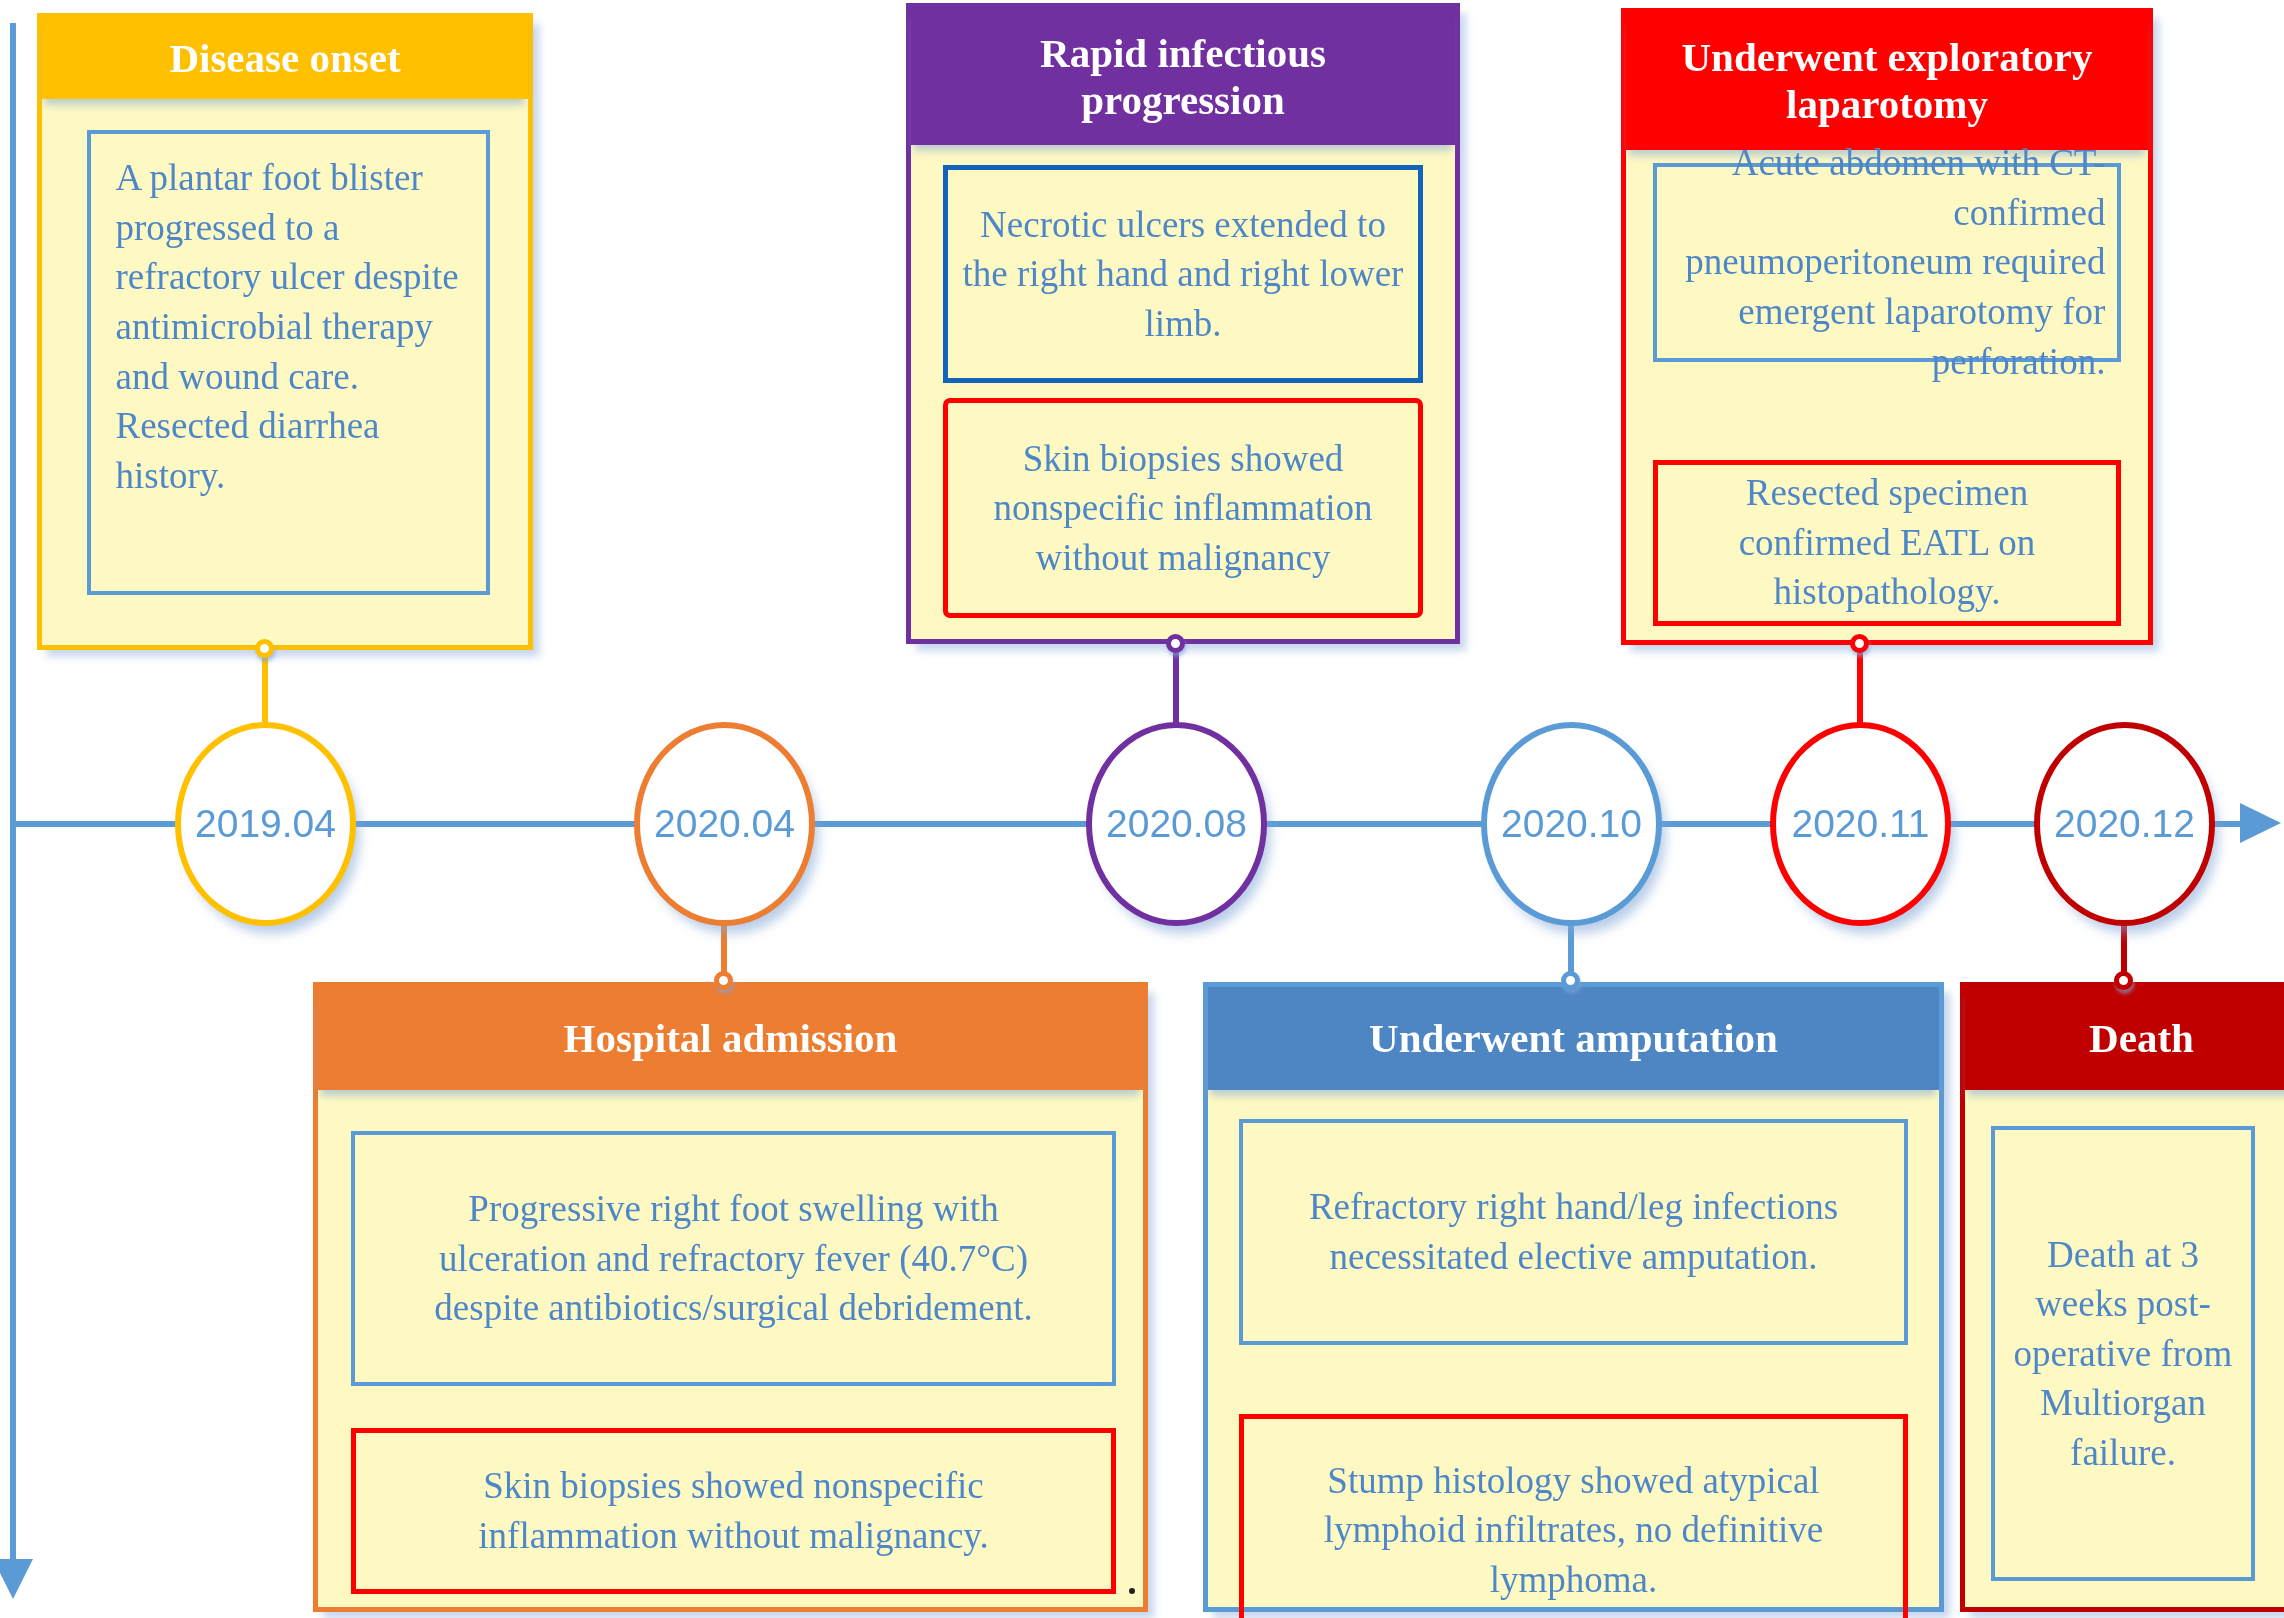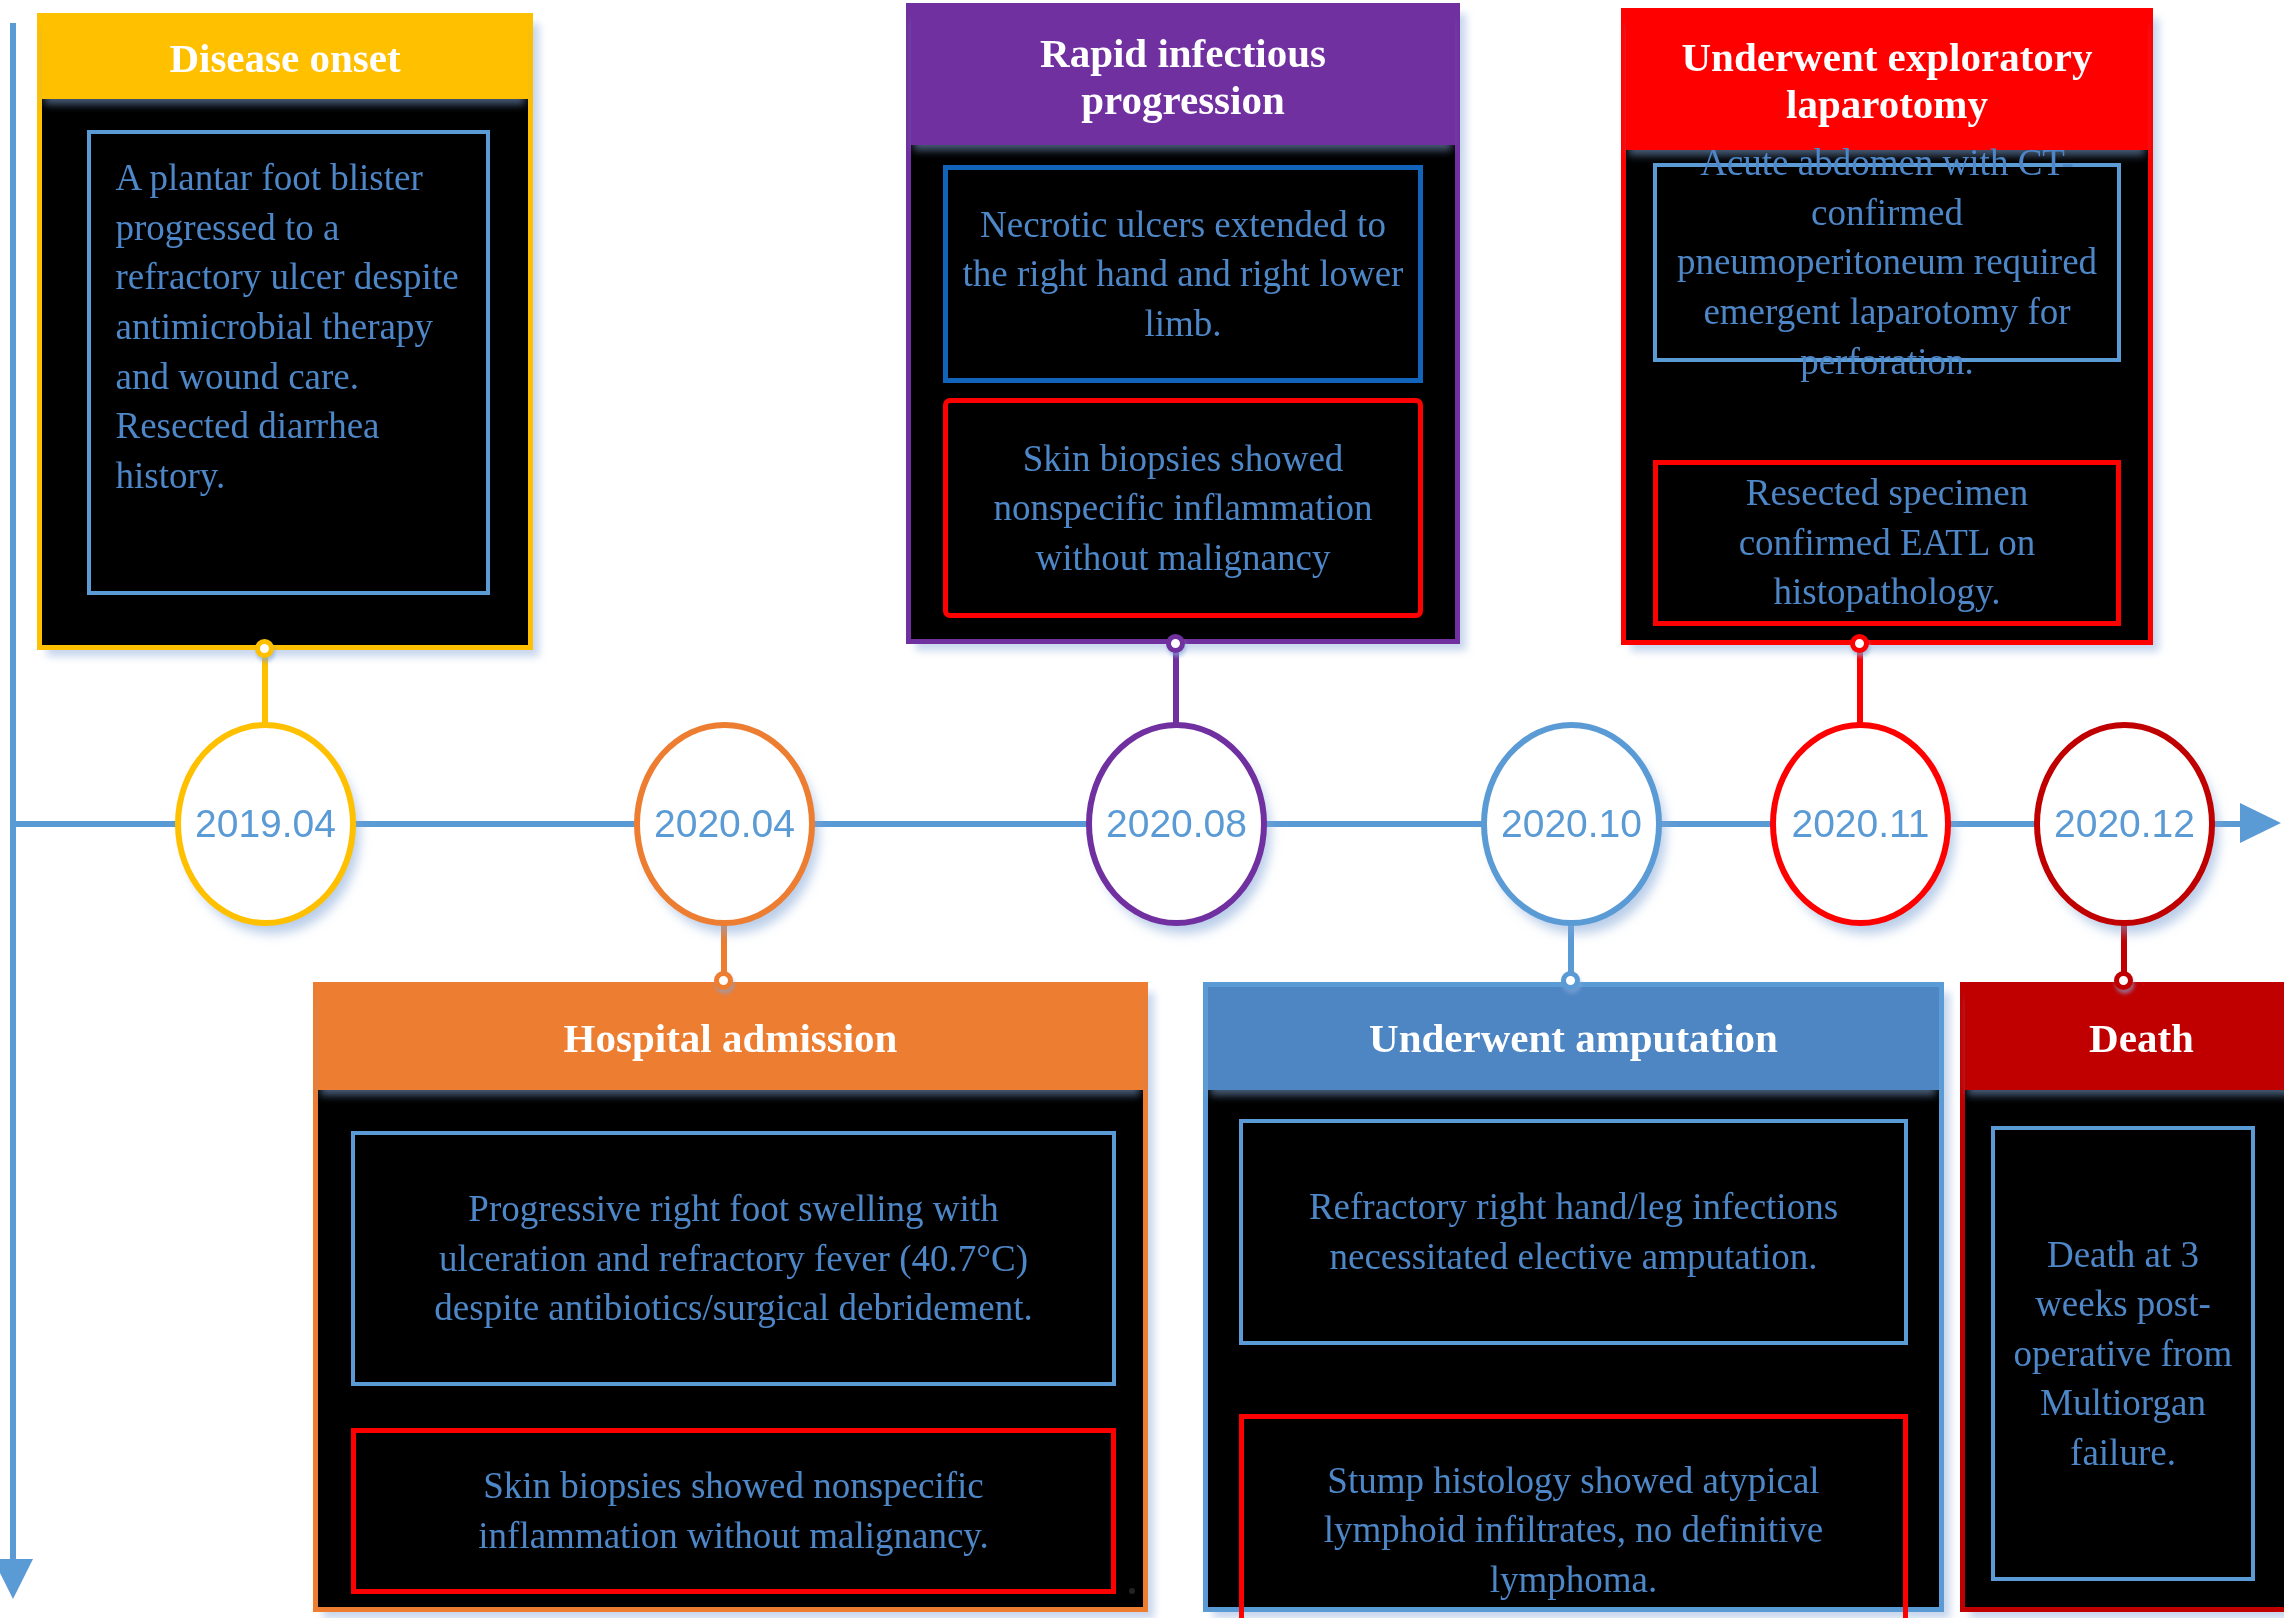--- a/index.html
+++ b/index.html
@@ -40,21 +40,21 @@
           font-family:"Liberation Sans",sans-serif;font-size:39px;color:#5B9BD5;
           box-shadow:6.4px 10.3px 10.3px -2.6px rgba(130,165,215,.55);box-sizing:border-box;}
   .c1{left:175px;border-color:#FFC000;}
   .c2{left:634px;border-color:#ED7D31;}
   .c3{left:1086px;border-color:#7030A0;}
   .c4{left:1481px;border-color:#5B9BD5;}
   .c5{left:1770px;border-color:#FE0000;}
   .c6{left:2034px;border-color:#C00000;}
 
   
-  .evbox{position:absolute;background:#000000;border:5.2px solid #000;z-index:3;
+  .evbox{position:absolute;background:#fef9c3;border:5.2px solid #000;z-index:3;
          box-sizing:border-box;box-shadow:7.7px 9px 7.7px -1.9px rgba(130,165,215,.45);}
   .evhead{position:absolute;left:0;top:0;right:0;display:flex;align-items:center;
           justify-content:center;color:#fff;font-weight:bold;font-size:41px;
           line-height:1.14;text-align:center;
           box-shadow:0 9px 7.7px -2.6px rgba(130,165,215,.55);}
   .note{position:absolute;display:flex;flex-direction:column;justify-content:center;
         text-align:center;color:#4E87C8;font-size:37px;line-height:1.34;
         box-sizing:border-box;}
   .note p{margin:0;}
   .n-lightblue{border:4.5px solid #5B9BD5;}
@@ -69,21 +69,21 @@
 
   
   .e3{left:906px;top:3.2px;width:554px;height:641px;border-color:#7030A0;}
   .e3 .evhead{height:137px;background:#7030A0;padding:0 71px;}
   .note-e3a{left:32px;top:157px;width:480px;height:218px;padding:0 6px;}
   .note-e3b{left:32px;top:390px;width:480px;height:220px;padding:0 19.3px;border-radius:7px;}
 
   
   .e5{left:1621px;top:7.7px;width:532px;height:637px;border-color:#FE0000;padding-left:11px;}
   .e5 .evhead{height:137px;background:#FE0000;padding:0 26px;}
-  .note-e5a{left:27px;top:150px;width:468px;height:199px;padding:0 11.6px;}
+  .note-e5a{left:27px;top:150px;width:468px;height:199px;padding:0 11.6px;text-align:right;}
   .note-e5b{left:27px;top:447px;width:468px;height:166px;padding:0 15.5px;}
 
   
   .e2{left:313px;top:982px;width:835px;height:630px;border-color:#ED7D31;}
   .e2 .evhead{height:103px;background:#ED7D31;}
   .note-e2a{left:33px;top:144px;width:765px;height:255px;padding:0 52px;}
   .note-e2b{left:33px;top:441px;width:765px;height:166px;padding:0 77px;}
 
   
   .e4{left:1203px;top:982px;width:741px;height:630px;border-color:#5B9BD5;}

